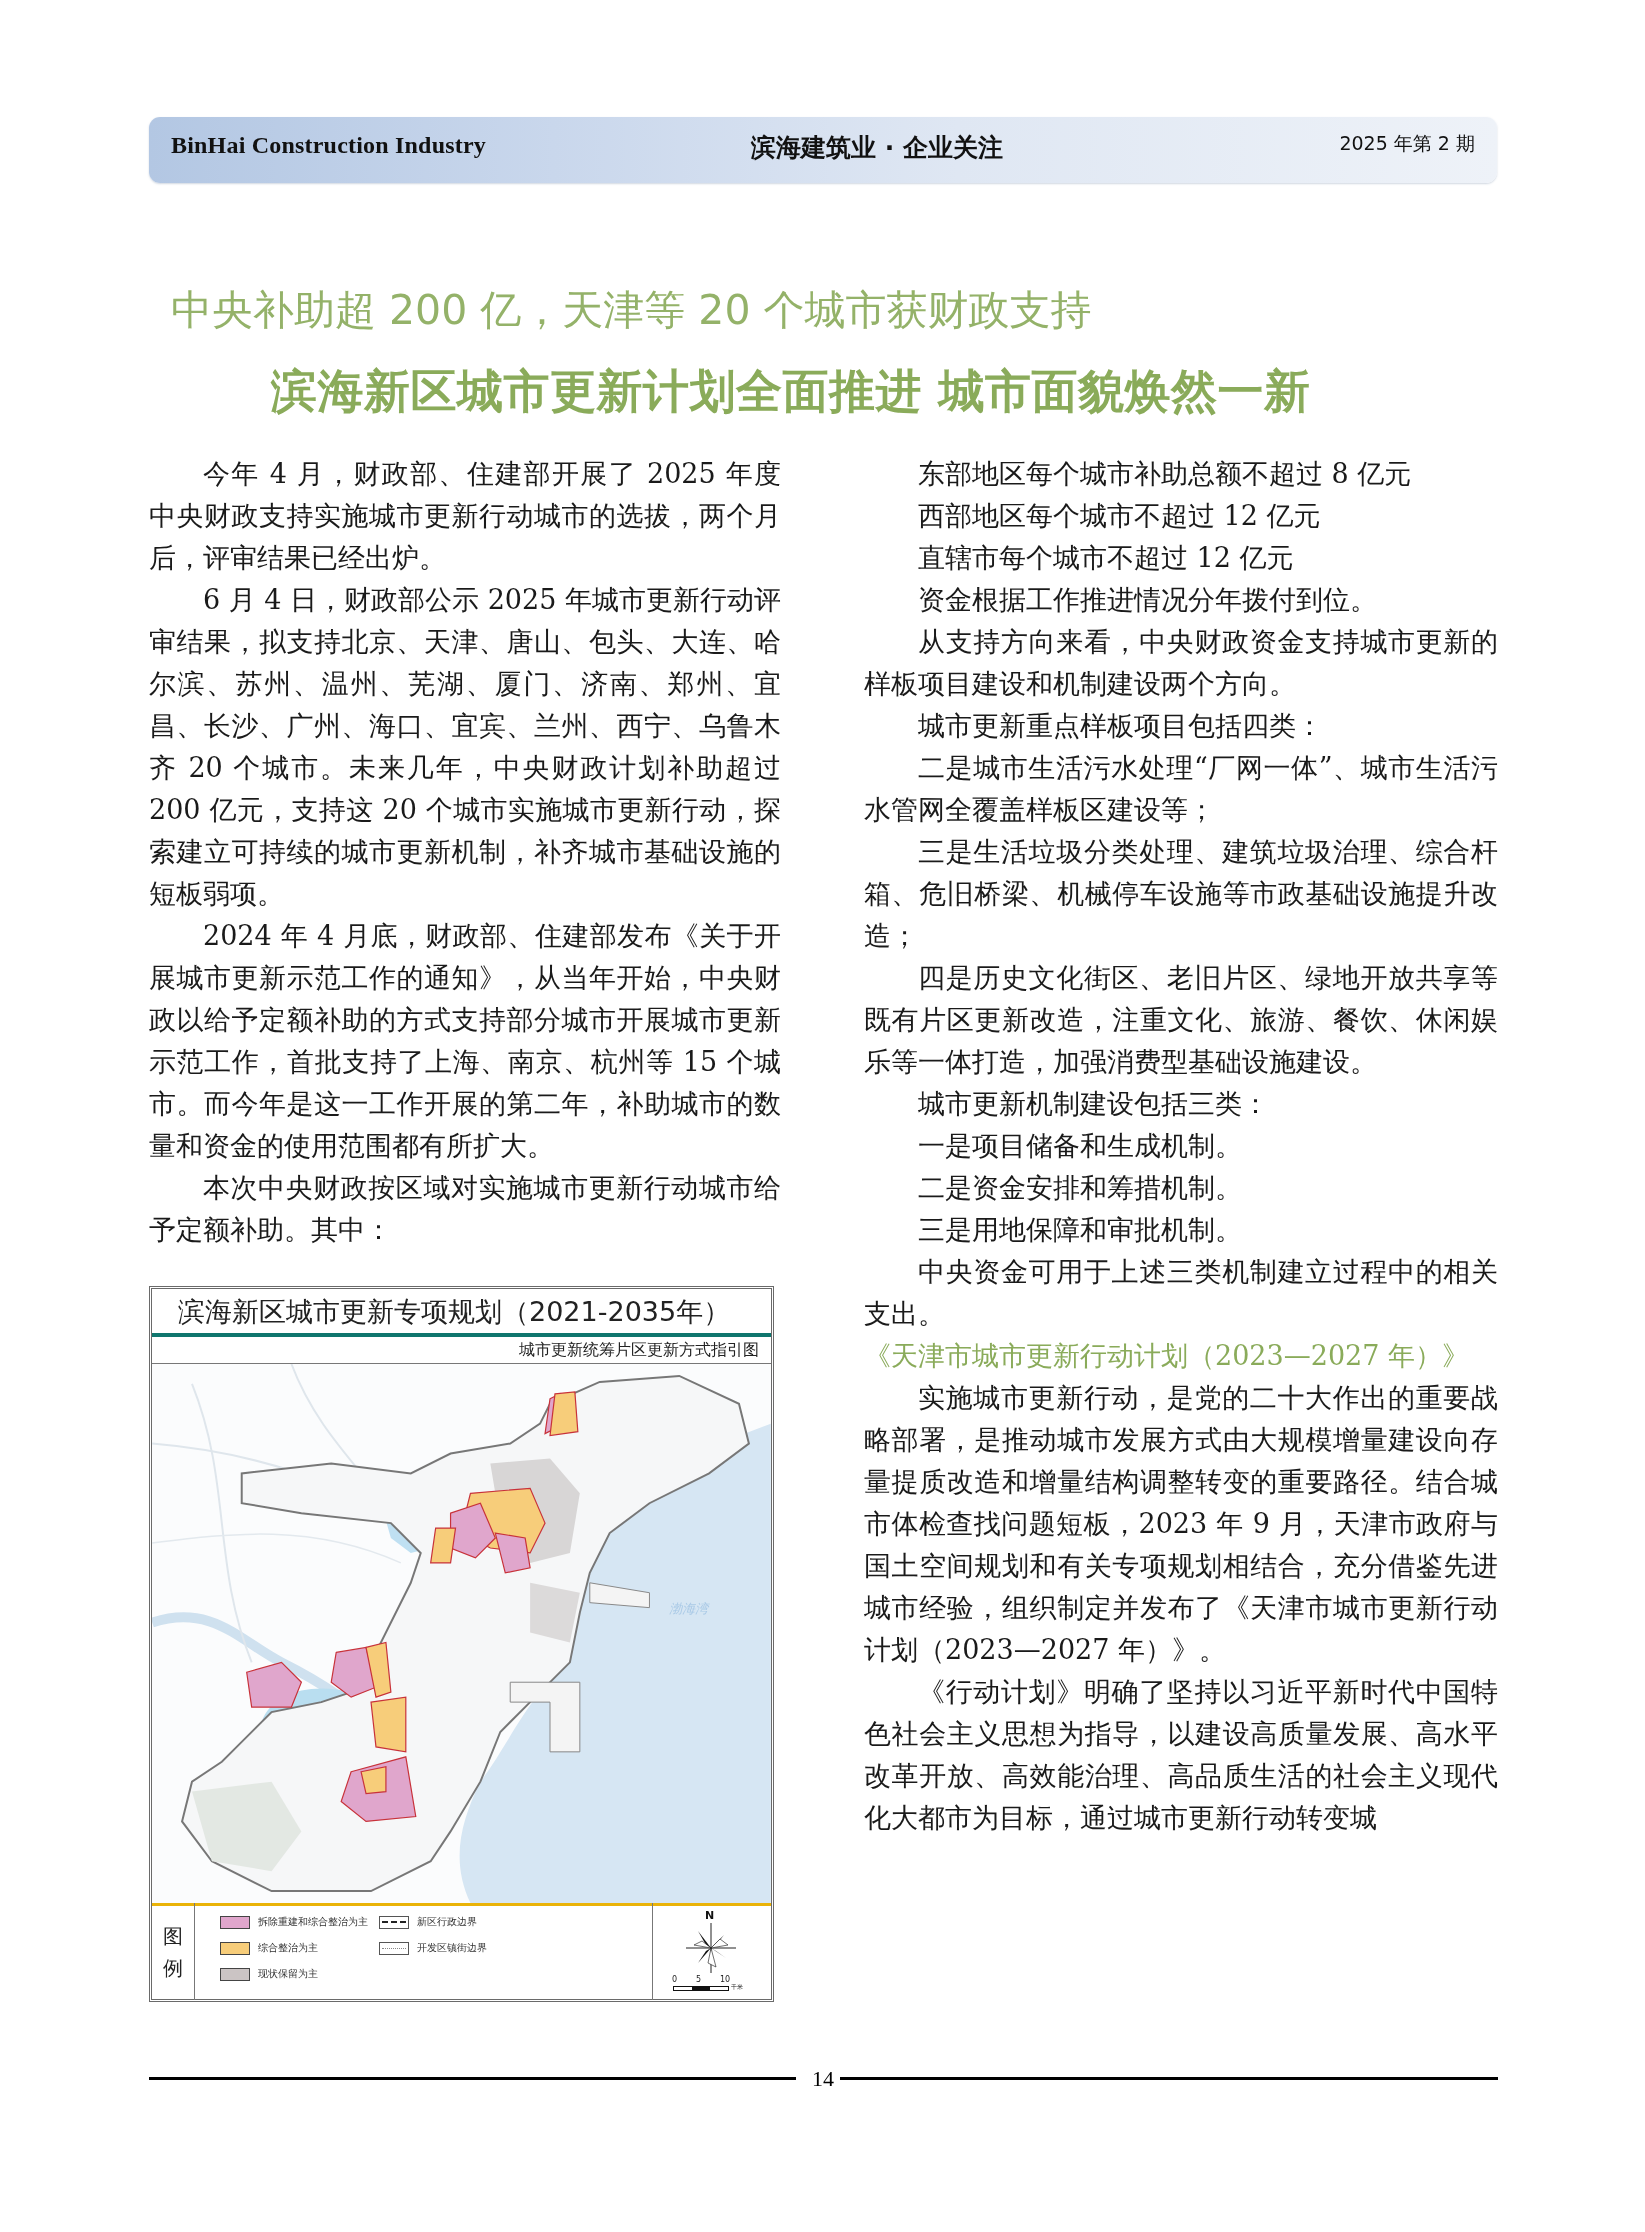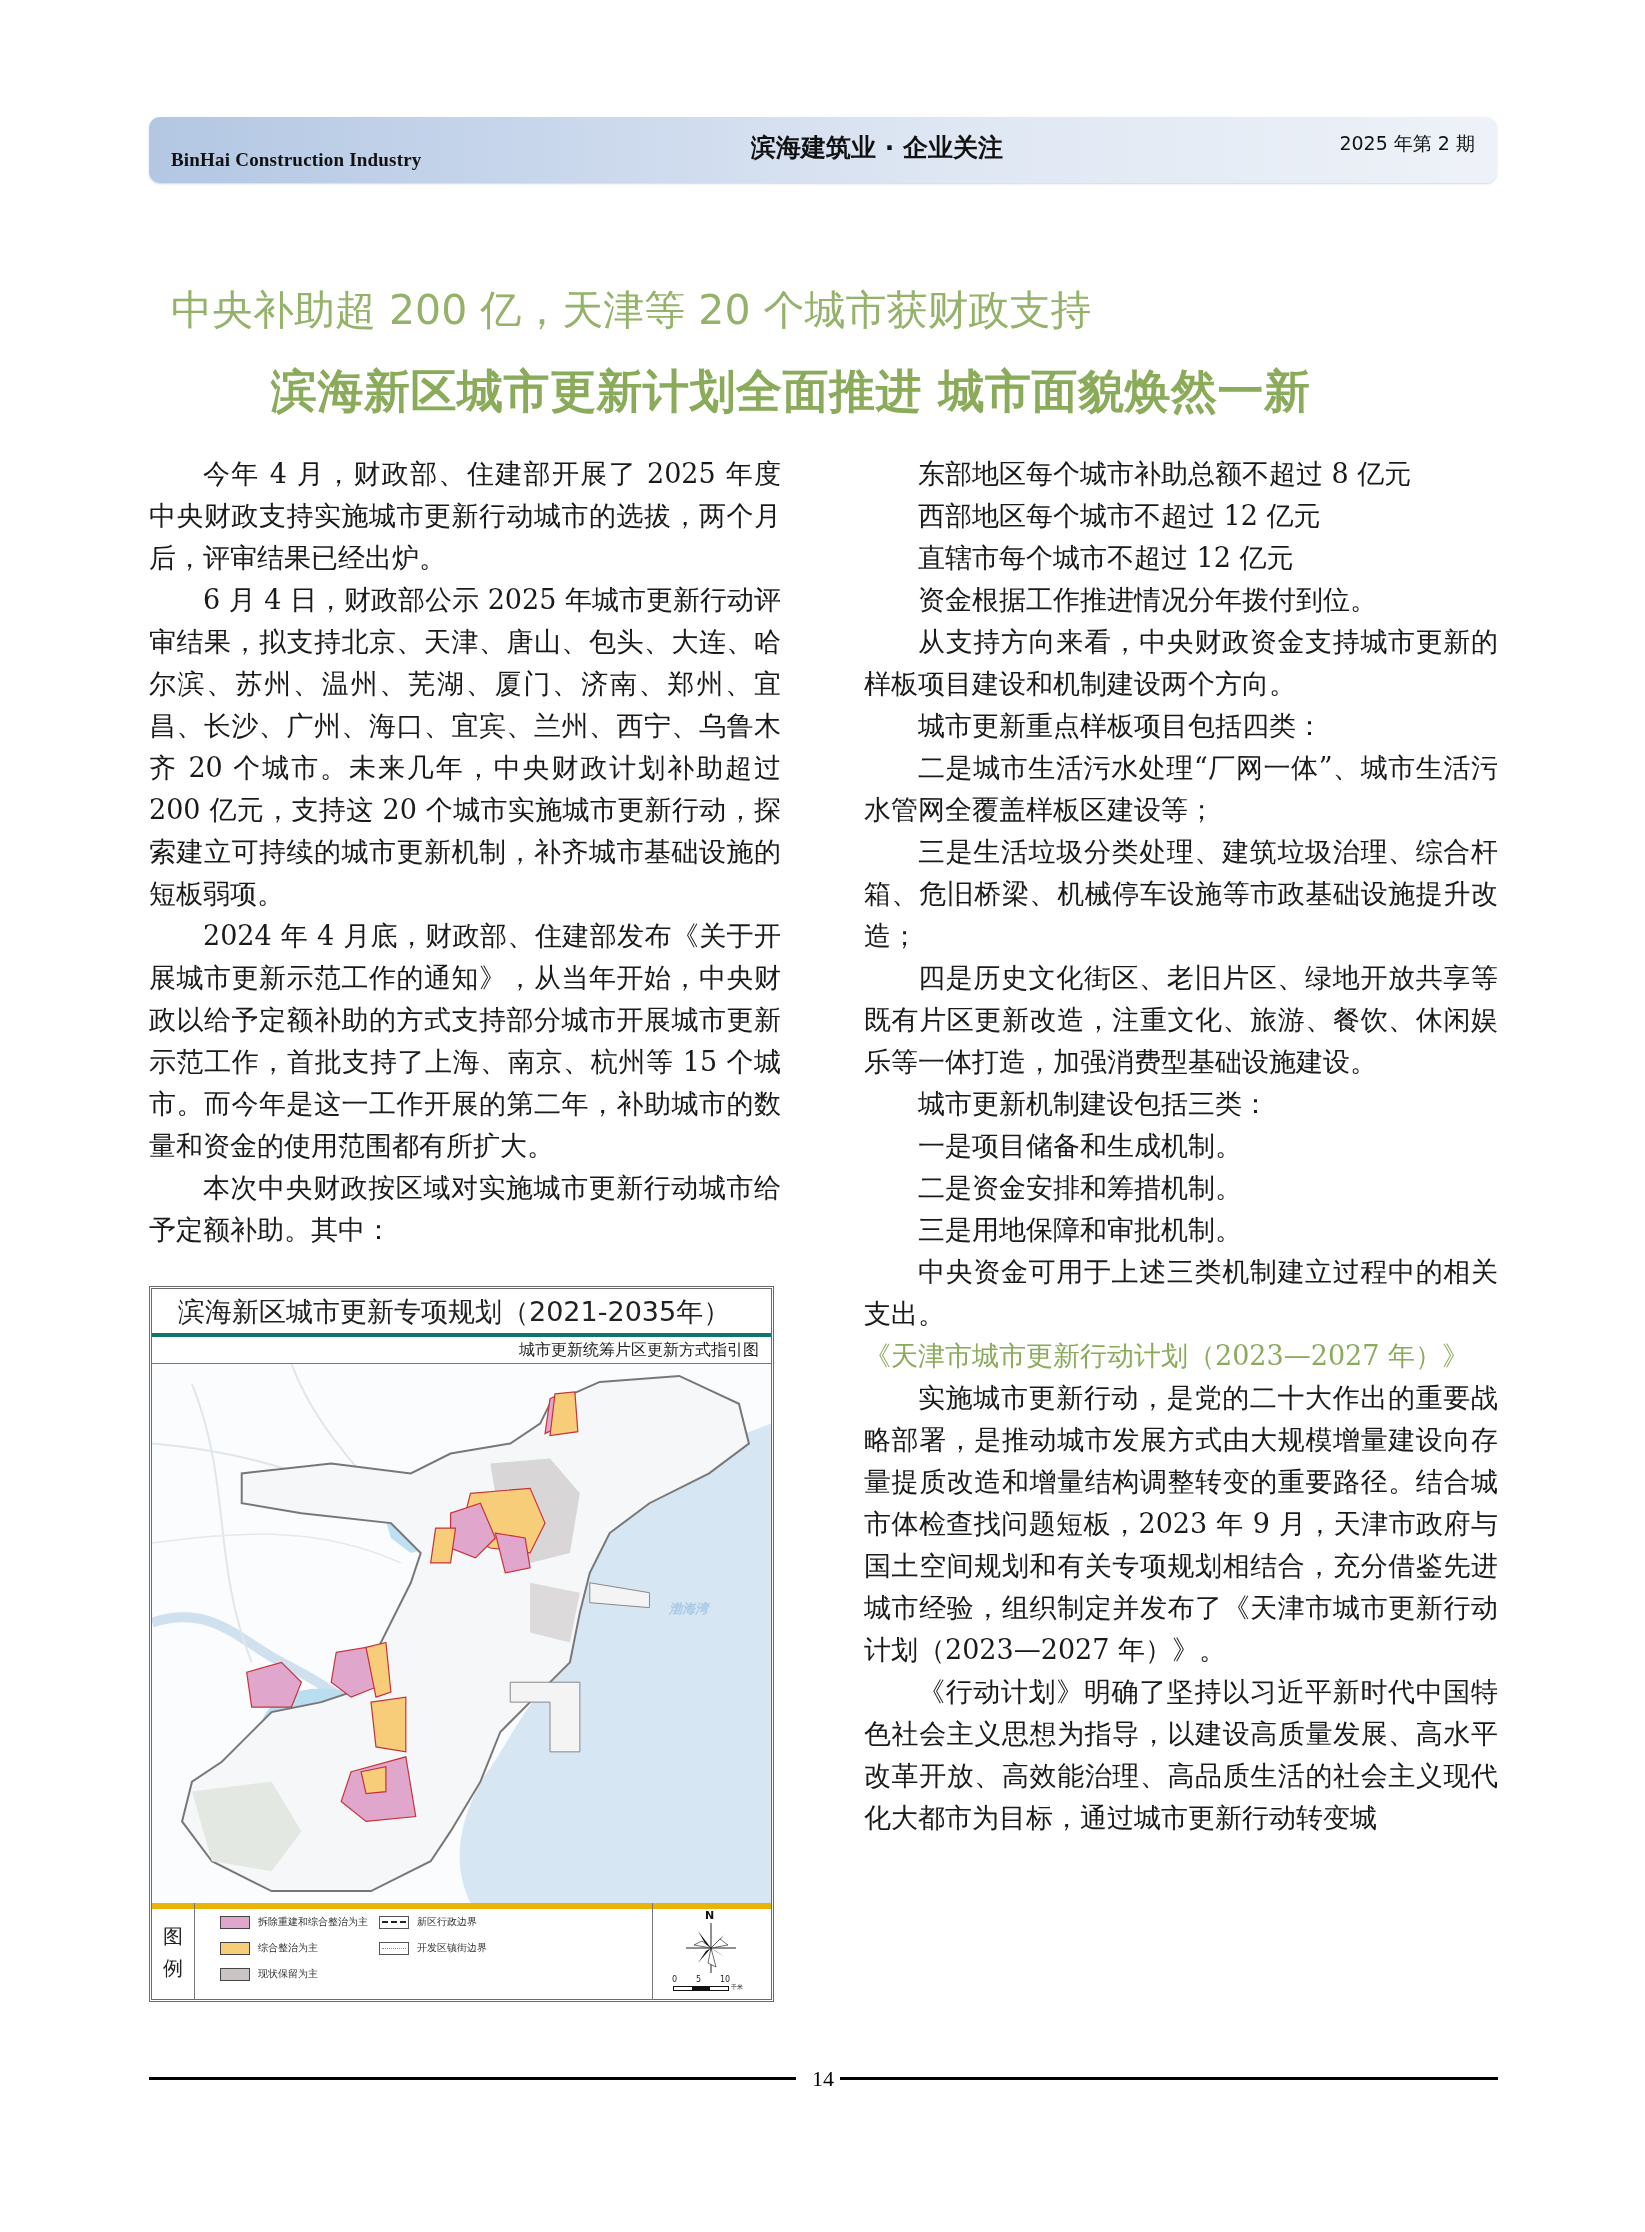--- a/index.html
+++ b/index.html
@@ -4,22 +4,22 @@
 <style>
   html, body { margin: 0; padding: 0; background: #ffffff; }
   body { width: 1646px; height: 2233px; position: relative; overflow: hidden;
          font-family: "DejaVu Serif", "Liberation Serif", serif; color: #1a1a1a; }
 
   
   .header-band { position: absolute; left: 149px; top: 117px; width: 1348px; height: 66px;
     border-radius: 11px;
     background: linear-gradient(90deg, #b3c7e3 0%, #c9d7ec 30%, #dfe7f3 60%, #eef2f8 100%);
     box-shadow: 0 1px 2px rgba(120,140,170,0.35); }
-  .hdr-left { position: absolute; left: 22px; top: 32px; font-family: "Liberation Serif", serif;
-    font-weight: bold; font-size: 19px; color: #111; letter-spacing: 0.2px; }
+  .hdr-left { position: absolute; left: 22px; top: 15px; font-family: "Liberation Serif", serif;
+    font-weight: bold; font-size: 24px; color: #111; letter-spacing: 0.2px; }
   .hdr-center { position: absolute; left: 602px; top: 14px; font-family: "DejaVu Sans", sans-serif;
     font-weight: bold; font-size: 25px; color: #111; }
   .hdr-right { position: absolute; right: 22px; top: 14px; font-family: "DejaVu Sans", sans-serif;
     font-size: 19px; color: #111; }
 
   
   .title1 { position: absolute; left: 171px; top: 283px; font-family: "DejaVu Sans", sans-serif;
     font-size: 41px; color: #94b269; letter-spacing: 0px; white-space: nowrap; }
   .title2 { position: absolute; left: 271px; top: 361px; font-family: "DejaVu Sans", sans-serif;
     font-weight: bold; font-size: 46px; color: #8aab5a; letter-spacing: 0.5px; white-space: nowrap; }
@@ -34,21 +34,21 @@
   
   .map-fig { position: absolute; left: 149px; top: 1286px; width: 625px; height: 716px;
     border: 3px double #6a6a6a; background: #fff; box-sizing: border-box; }
   .map-title { position: absolute; left: 0; top: 0; width: 100%; height: 48px; border-bottom: 4px solid #0f766e;
     font-family: "DejaVu Sans", sans-serif; font-size: 27px; color: #222; box-sizing: border-box;
     padding-left: 26px; line-height: 46px; white-space: nowrap; }
   .map-subtitle { position: absolute; left: 0; top: 48px; width: 100%; height: 27px; border-bottom: 1px solid #777;
     font-family: "DejaVu Sans", sans-serif; font-size: 16px; color: #222; text-align: right;
     padding-right: 12px; line-height: 26px; box-sizing: border-box; }
   .map-body { position: absolute; left: 0; top: 75px; width: 100%; height: 539px; overflow: hidden;
-    border-bottom: 6px solid #eab308; background: #fbfcfd; font-weight: bold; }
+    border-bottom: 3px solid #eab308; background: #fbfcfd; }
   .map-body svg { display: block; }
   .legend { position: absolute; left: 0; top: 614px; width: 100%; height: 97px; }
   .legend-label-col { position: absolute; left: 0; top: 0; width: 42px; height: 100%; border-right: 1px solid #777;
     font-family: "DejaVu Sans", sans-serif; font-size: 20px; color: #222; }
   .legend-label-col span { position: absolute; left: 11px; }
   .legend-items { position: absolute; left: 42px; top: 0; width: 458px; height: 100%; border-right: 1px solid #777; }
   .lg-item { position: absolute; font-family: "DejaVu Sans", sans-serif; font-size: 10px; color: #333;
     display: flex; align-items: center; gap: 8px; white-space: nowrap; }
   .lg-swatch { width: 28px; height: 11px; border: 1px solid #444; display: inline-block; }
   .lg-line { width: 28px; height: 11px; border: 1px solid #555; display: inline-block; position: relative; background: #fff; }

